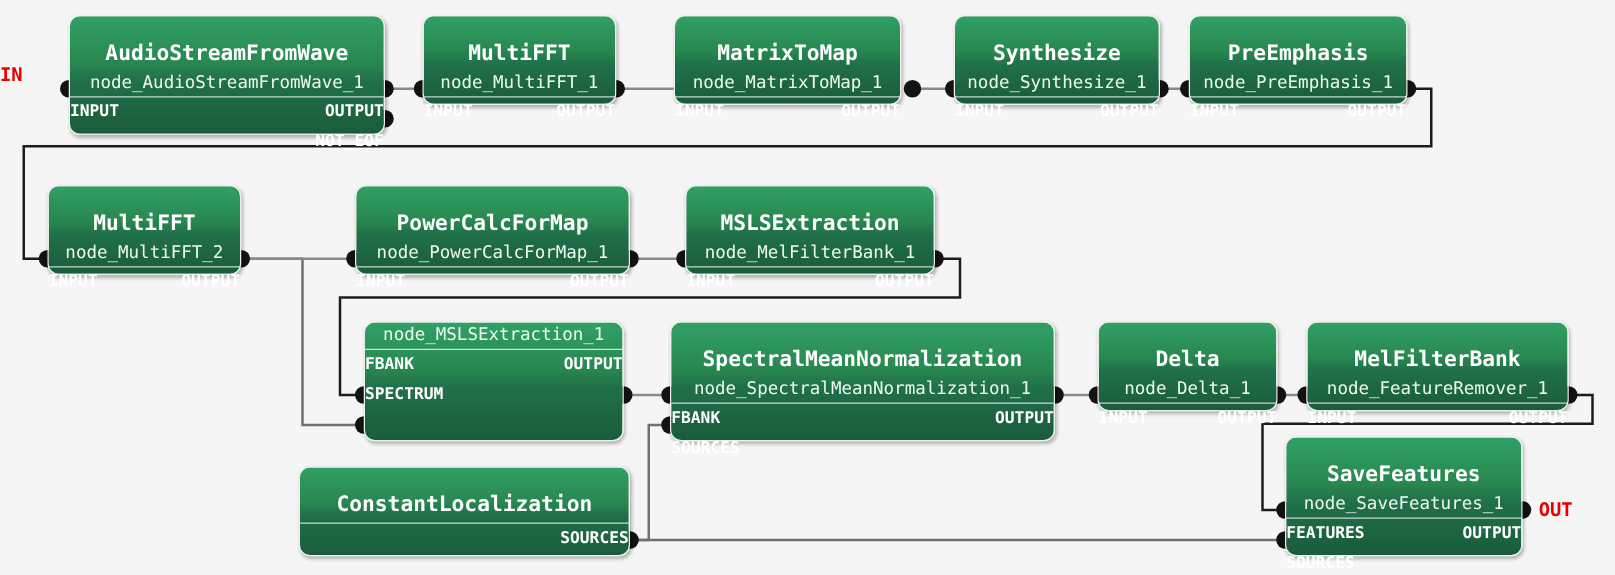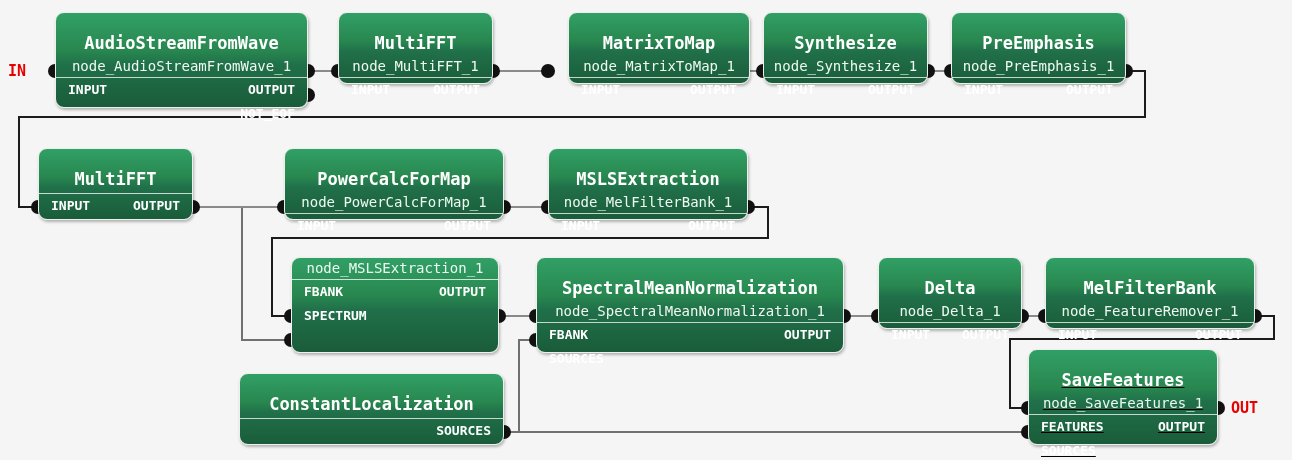--- a/index.html
+++ b/index.html
@@ -41,42 +41,42 @@
     overflow:hidden;
   }
   .node-ports{
     border-top:1px solid rgba(255,255,255,0.75);
     margin-top:1px;
   }
   .port-row{
     height:24px;
     line-height:24px;
     display:flex;
-    padding:0 12px;
+    padding:0 0;
     font-size:13px;
     font-weight:bold;
     color:#ffffff;
     white-space:nowrap;
   }
   .port-row .pl{text-align:left;}
   .port-row .pr{text-align:right;margin-left:auto;}
   #wire-layer{
     position:absolute;
     left:0;top:0;
     width:1292px;height:460px;
     pointer-events:none;
   }
   .io-label{
     position:absolute;
     font-size:15px;
     font-weight:bold;
     color:#e80000;
     line-height:16px;
   }
-  #in-label{left:0;top:63px;width:26px;text-align:right;}
+  #in-label{left:0;top:52px;width:46px;}
   #out-label{left:1231px;top:400px;}
 </style>
 </head>
 <body>
 
 <div id="canvas">
   <div id="in-label" class="io-label">IN</div>
   <div id="out-label" class="io-label">OUT</div>
   <svg id="wire-layer" xmlns="http://www.w3.org/2000/svg">
       <polyline points="307,71 338,71" fill="none" stroke="#8a8a8a" stroke-width="2"></polyline>
@@ -142,21 +142,21 @@
     <div class="node" style="left: 338px; top: 12px; width: 155px; height: 72px;">
       <div class="node-title">MultiFFT</div>
       <div class="node-sub">node_MultiFFT_1</div>
       <div class="node-ports">
         <div class="port-row">
           <span class="pl">INPUT</span>
           <span class="pr">OUTPUT</span>
         </div>
       </div>
     </div>
-    <div class="node" style="left: 568px; top: 12px; width: 182px; height: 72px;">
+    <div class="node" style="left: 539px; top: 12px; width: 182px; height: 72px;">
       <div class="node-title">MatrixToMap</div>
       <div class="node-sub">node_MatrixToMap_1</div>
       <div class="node-ports">
         <div class="port-row">
           <span class="pl">INPUT</span>
           <span class="pr">OUTPUT</span>
         </div>
       </div>
     </div>
     <div class="node" style="left: 763px; top: 12px; width: 165px; height: 72px;">
@@ -174,20 +174,21 @@
       <div class="node-sub">node_PreEmphasis_1</div>
       <div class="node-ports">
         <div class="port-row">
           <span class="pl">INPUT</span>
           <span class="pr">OUTPUT</span>
         </div>
       </div>
     </div>
     <div class="node" style="left: 38px; top: 148px; width: 155px; height: 72px;">
       <div class="node-title">MultiFFT</div>
+      <div class="node-sub">node_MultiFFT_2</div>
       <div class="node-ports">
         <div class="port-row">
           <span class="pl">INPUT</span>
           <span class="pr">OUTPUT</span>
         </div>
       </div>
     </div>
     <div class="node" style="left: 284px; top: 148px; width: 220px; height: 72px;">
       <div class="node-title">PowerCalcForMap</div>
       <div class="node-sub">node_PowerCalcForMap_1</div>
@@ -254,21 +255,21 @@
       </div>
     </div>
     <div class="node" style="left: 239px; top: 373px; width: 265px; height: 72px;">
       <div class="node-title">ConstantLocalization</div>
       <div class="node-ports">
         <div class="port-row">
           <span class="pr">SOURCES</span>
         </div>
       </div>
     </div>
-    <div class="node" style="left: 1028px; top: 349px; width: 190px; height: 96px; text-decoration: underline;">
+    <div class="node" style="left: 1028px; top: 349px; width: 190px; height: 96px;">
       <div class="node-title">SaveFeatures</div>
       <div class="node-sub">node_SaveFeatures_1</div>
       <div class="node-ports">
         <div class="port-row">
           <span class="pl">FEATURES</span>
           <span class="pr">OUTPUT</span>
         </div>
         <div class="port-row">
           <span class="pl">SOURCES</span>
         </div>

